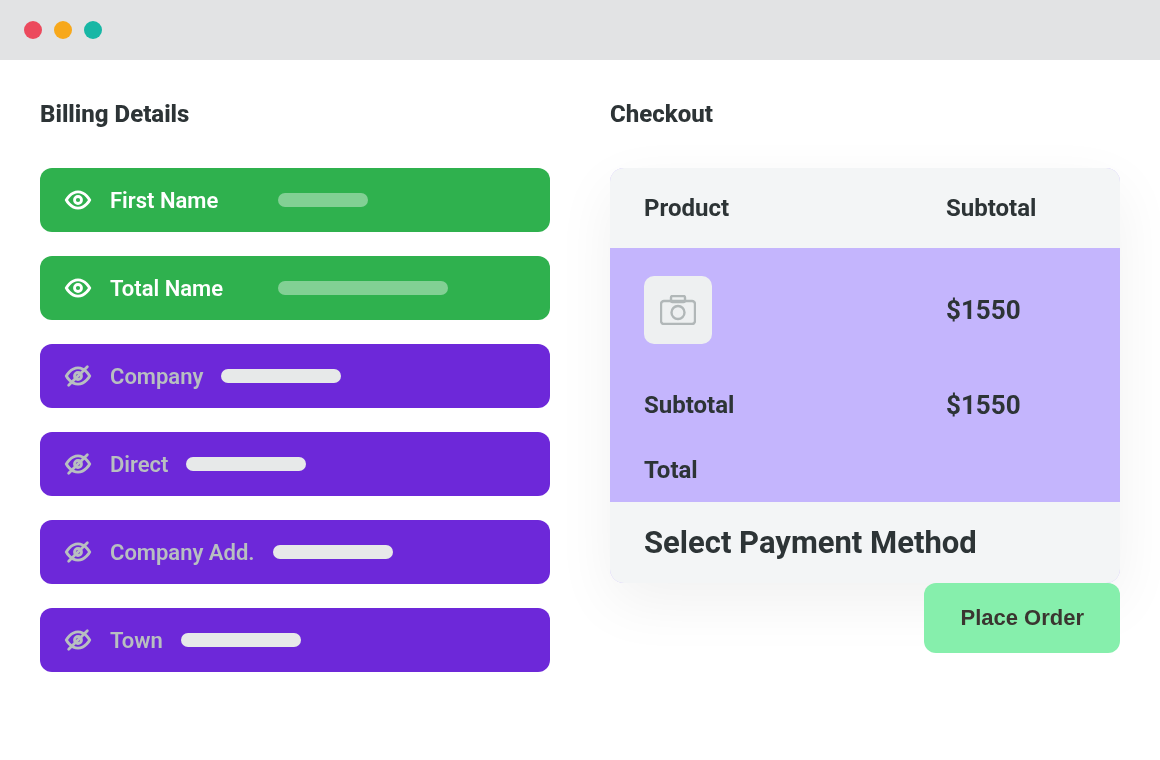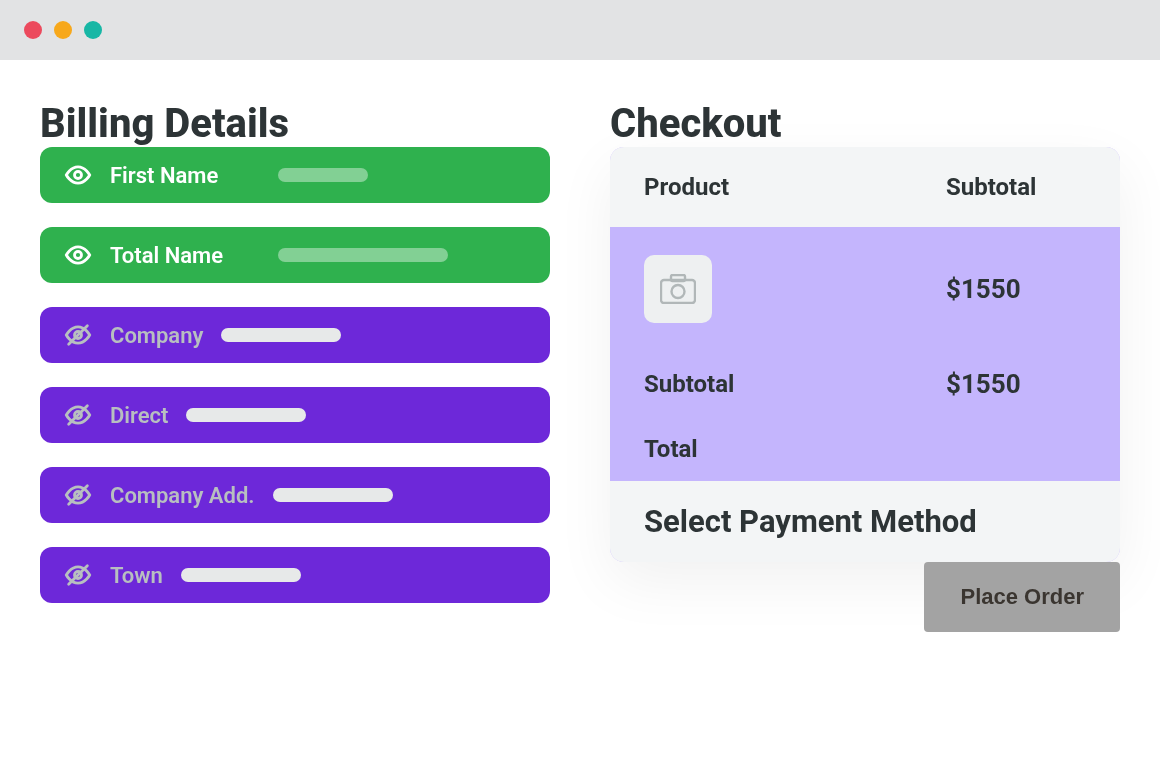--- a/index.html
+++ b/index.html
@@ -32,33 +32,34 @@
     .traffic-green { background: #17b7a5; }
     .content {
       display: flex;
       padding: 40px 40px 0 40px;
       gap: 60px;
     }
     .col {
       flex: 1;
     }
     h2 {
-      font-size: 40px;
+      font-size: 24px;
       font-weight: 800;
       color: #2d3436;
+      margin-bottom: 40px;
     }
     .billing-list {
       display: flex;
       flex-direction: column;
       gap: 24px;
     }
     .billing-row {
       display: flex;
       align-items: center;
-      height: 56px;
+      height: 64px;
       border-radius: 12px;
       padding: 16px 24px;
       gap: 18px;
     }
     .billing-row.on {
       background: #2fb14e;
       color: #ffffff;
     }
     .billing-row.off {
       background: #6d28d9;
@@ -163,27 +164,27 @@
     .pay-label {
       font-size: 20px;
       font-weight: 500;
       color: #2d3436;
     }
     .order-btn-wrap {
       display: flex;
       justify-content: flex-end;
     }
     .order-btn {
-      background: #a3a3a3;
+      background: #86efac;
       color: #3a3530;
       border: none;
       font-size: 22px;
       font-weight: 700;
       padding: 22px 36px;
-      border-radius: 4px;
+      border-radius: 12px;
       cursor: pointer;
     }
   </style>
 </head>
 <body>
 
 <div class="titlebar">
   <div class="traffic-light traffic-red"></div>
   <div class="traffic-light traffic-yellow"></div>
   <div class="traffic-light traffic-green"></div>

